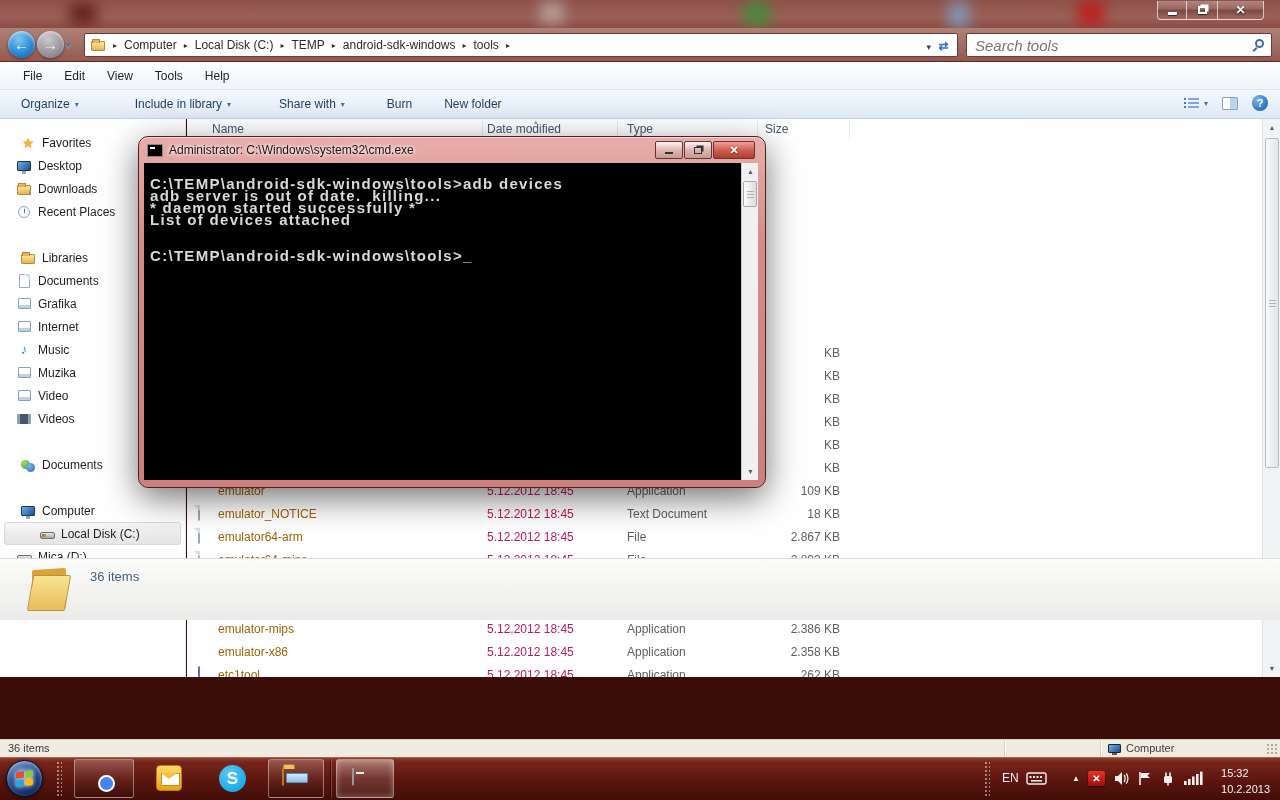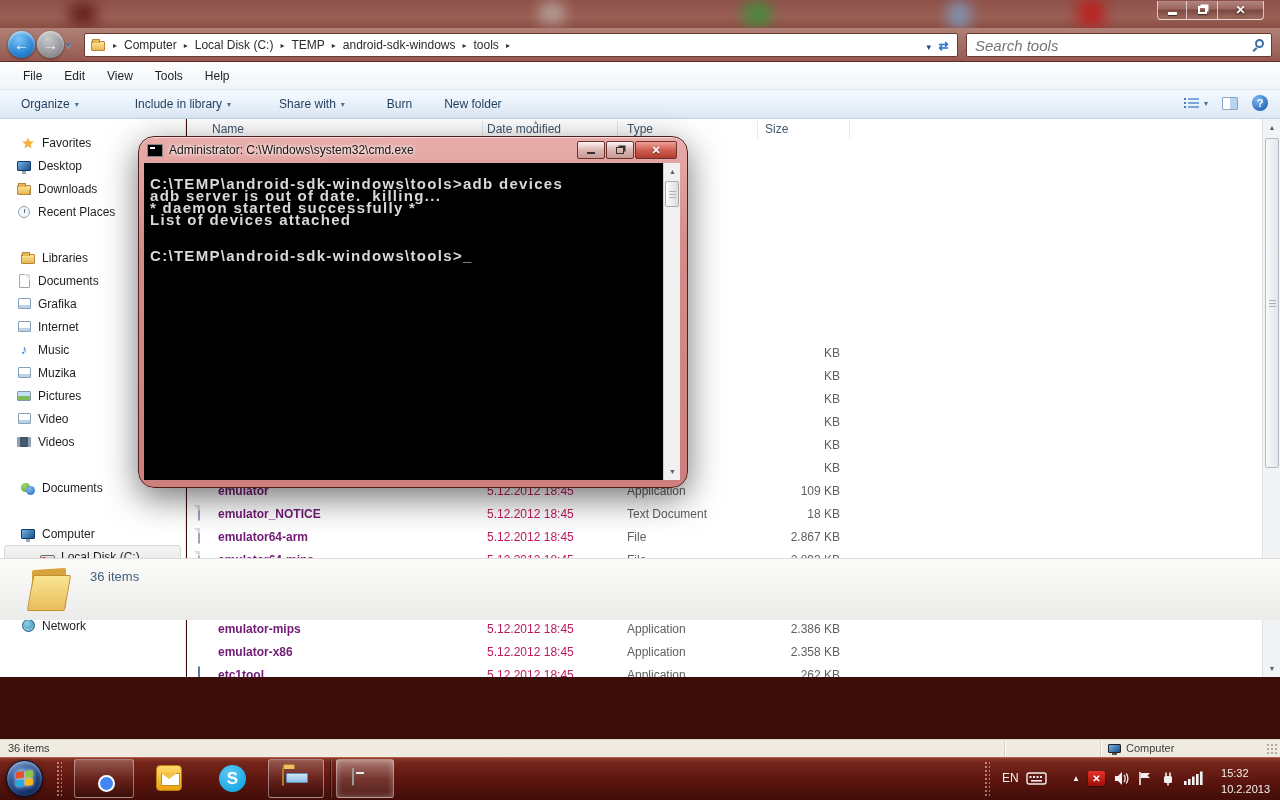--- a/index.html
+++ b/index.html
@@ -97,21 +97,21 @@
 
   
   #filelist { position:absolute; left:187px; top:119px; right:18px; bottom:80px; background:#fff; overflow:hidden; }
   #lheader { position:absolute; left:0; top:0; right:0; height:22px; font-size:12px; color:#41586e; }
   #lheader .hl { position:absolute; top:3px; }
   .hsep { position:absolute; top:2px; width:1px; height:18px; background:#e4e9ee; }
   #sortmark { position:absolute; top:-1px; font-size:7px; color:#8aa0b8; }
   #rows { position:absolute; left:0; top:223px; right:0; }
   .frow { height:23px; position:relative; font-size:12px; }
   .fic { position:absolute; left:11px; top:3px; }
-  .fname { position:absolute; left:31px; top:4px; color:#701a75;font-weight:bold; }
+  .fname { position:absolute; left:31px; top:4px; color:#a16207; }
   .fdate { position:absolute; left:300px; top:4px; color:#be185d; }
   .ftype { position:absolute; left:440px; top:4px; color:#5f5f5f; }
   .fsize { position:absolute; left:540px; top:4px; width:113px; text-align:right; color:#5f5f5f; }
   .ic-android { width:15px; height:15px; border-radius:50%; background:radial-gradient(circle at 38% 30%,#b9e170,#669c22 65%,#41701a); box-shadow:inset 0 0 2px rgba(0,0,0,.5); }
   .ic-app { width:14px; height:14px; border:1px solid #5a7aa0; border-radius:2px; background:linear-gradient(135deg,#dfe7f2,#8fa6c8); box-shadow:inset 2px 2px 0 #b8cce4; }
 
   
   #escroll { position:absolute; right:0; top:119px; width:18px; bottom:80px; background:#f2f3f4; border-left:1px solid #e2e2e2; }
   .sbtn { position:absolute; left:0; width:18px; height:17px; display:flex; align-items:center; justify-content:center; font-size:7px; color:#57606b; }
   #ethumb { position:absolute; left:2px; top:19px; width:14px; height:330px; border:1px solid #b5bcc3;
@@ -127,22 +127,22 @@
   #status { position:absolute; left:0; right:0; bottom:0; height:18px; background:#efebe0; border-top:1px solid #d8d4c8; font-size:11px; color:#3c3c3c; }
   #stleft { position:absolute; left:8px; top:2px; }
   .stsep { position:absolute; top:1px; width:1px; height:16px; background:#d5d0c2; box-shadow:1px 0 0 #fff; }
   #stcomp { position:absolute; left:1108px; top:2px; display:flex; gap:5px; align-items:center; }
   .ic-comp { width:13px; height:9px; background:linear-gradient(135deg,#6fb2e8,#1d4e8a); border:1px solid #222; border-radius:1px; position:relative; margin-top:1px; }
   .ic-comp::after { content:""; position:absolute; left:3px; bottom:-3px; width:5px; height:2px; background:#555; }
   #stgrip { position:absolute; right:2px; bottom:2px; width:12px; height:12px;
     background:radial-gradient(circle,#b0ab9d 1px,transparent 1.2px); background-size:4px 4px; }
 
   
-  #cmdwin { position:absolute; left:138px; top:136px; width:550px; height:352px; z-index:40;
-    background:linear-gradient(180deg,#e8adaa,#d38d89 30%,#cc7f7c); border:1px solid #4e1f1c; border-radius:16px;
+  #cmdwin { position:absolute; left:138px; top:136px; width:628px; height:352px; z-index:40;
+    background:linear-gradient(180deg,#e8adaa,#d38d89 30%,#cc7f7c); border:1px solid #4e1f1c; border-radius:10px;
     box-shadow:0 10px 34px rgba(0,0,0,.55), inset 0 1px 0 rgba(255,255,255,.55); }
   #cmdtitle { position:absolute; left:0; top:0; right:0; height:26px; display:flex; align-items:center; padding-left:8px; gap:6px; }
   .ic-cmd { width:16px; height:13px; background:#000; border:1px solid #888; border-radius:1px; position:relative; flex:none; }
   .ic-cmd::after { content:""; position:absolute; left:2px; top:2px; width:5px; height:2px; background:#fff; }
   #cmdtitletext { font-size:12px; color:#151515; text-shadow:0 0 4px #fff,0 0 4px #fff; }
   #cmdcaps { position:absolute; right:10px; top:4px; display:flex; gap:1px; }
   .ccap { height:18px; border:1px solid #6a332e; border-radius:2px; display:flex; align-items:center; justify-content:center; }
   .ccap.m, .ccap.r { width:28px; background:linear-gradient(180deg,#fdf4f3,#dcb6b2 50%,#c79a95); color:#333; }
   .ccap.x { width:42px; background:linear-gradient(180deg,#f2a099,#cf5f52 50%,#b23c2e); color:#fff; font-weight:bold; font-size:11px; text-shadow:0 1px 1px rgba(0,0,0,.5); }
   .ccap .minbar { width:8px; height:2px; margin-top:6px; background:#333; box-shadow:none; }
@@ -338,26 +338,20 @@
       </div>
     <div class="sbi child">
         <span class="sic ic-note">♪</span>
         <span>Music</span>
       </div>
     <div class="sbi child">
         <span class="sic">
           <span class="ic-libgen"></span>
         </span>
         <span>Muzika</span>
-      </div>
-    <div class="sbi child">
-        <span class="sic">
-          <span class="ic-pic"></span>
-        </span>
-        <span>Pictures</span>
       </div>
     <div class="sbi child">
         <span class="sic">
           <span class="ic-libgen"></span>
         </span>
         <span>Video</span>
       </div>
     <div class="sbi child">
         <span class="sic">
           <span class="ic-film"></span>

